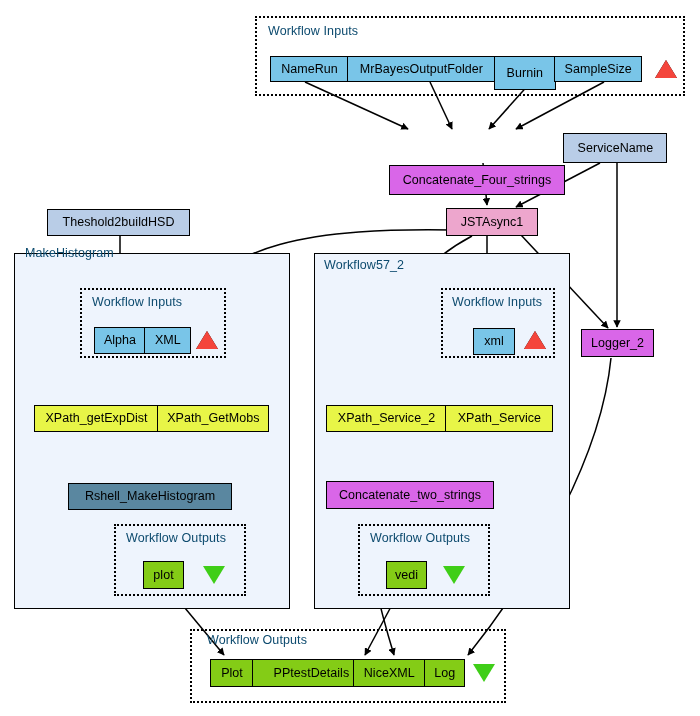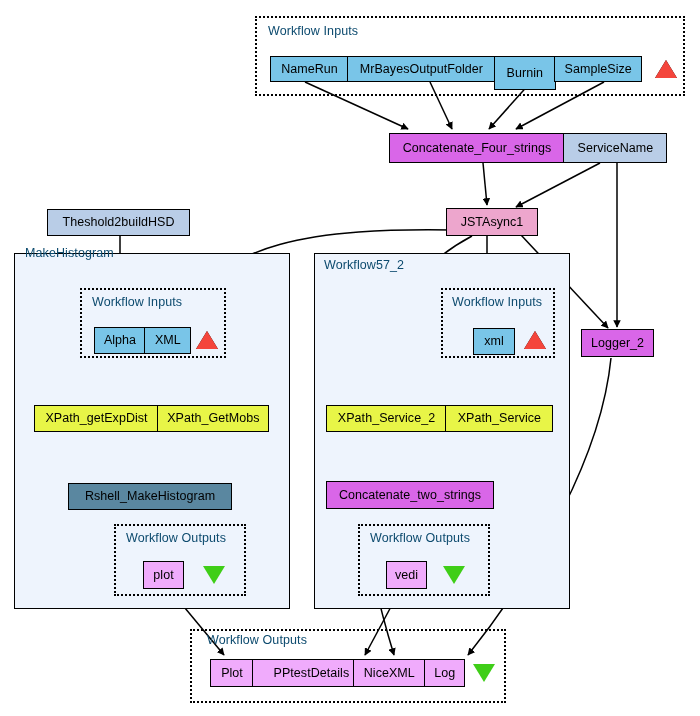--- a/index.html
+++ b/index.html
@@ -15,21 +15,21 @@
   .cluster.dotted{border:2px dotted #000;background:transparent;}
   .cluster-label{position:absolute;font-size:12.5px;color:#0c4a6e;white-space:nowrap;
                  line-height:1;letter-spacing:.1px;}
 
   
   .node{position:absolute;box-sizing:border-box;border:1.6px solid #000;
         display:flex;align-items:center;justify-content:center;
         font-size:12.5px;color:#000;white-space:nowrap;line-height:1;
         letter-spacing:.05px;}
   .n-input   {background:#79c5e8;}   
-  .n-output  {background:#f0abfc;}   
+  .n-output  {background:#84cc16;}   
   .n-param   {background:#b9cde7;}   
   .n-proc    {background:#d966e8;}   
   .n-async   {background:#eda6cd;}   
   .n-xpath   {background:#e8f547;}   
   .n-rshell  {background:#5a87a0;}   
 
   
   .grp{position:absolute;display:flex;}
   .grp .node{position:relative;left:auto;top:auto;}
   .grp .node + .node{margin-left:-1.6px;}
@@ -111,21 +111,21 @@
 
   <div class="grp" style="left:270px;top:56px;height:26px;">
     <div class="node n-input" style="width:79px;height:26px;">NameRun</div>
     <div class="node n-input" style="width:148px;height:26px;">MrBayesOutputFolder</div>
     <div class="node n-input" style="width:62px;height:34px;">Burnin</div>
     <div class="node n-input" style="width:88px;height:26px;">SampleSize</div>
   </div>
   <div class="tri tri-up" style="left:655px;top:60px;"></div>
 
   <div class="grp" style="left:389px;top:133px;height:30px;">
-    <div class="node n-proc" style="width:176px;height:30px;">Concatenate_Four_strings</div>
+    <div class="node n-proc" style="width:176px;height:30px;margin-top:32px;">Concatenate_Four_strings</div>
     <div class="node n-param" style="width:104px;height:30px;">ServiceName</div>
   </div>
 
   <div class="node n-async" style="left:446px;top:208px;width:92px;height:28px;">JSTAsync1</div>
 
   <div class="node n-param" style="left:47px;top:209px;width:143px;height:27px;">Theshold2buildHSD</div>
 
   <div class="node n-proc" style="left:581px;top:329px;width:73px;height:28px;">Logger_2</div>
 
   <div class="cluster solid" style="left:14px;top:253px;width:276px;height:356px;"></div>

